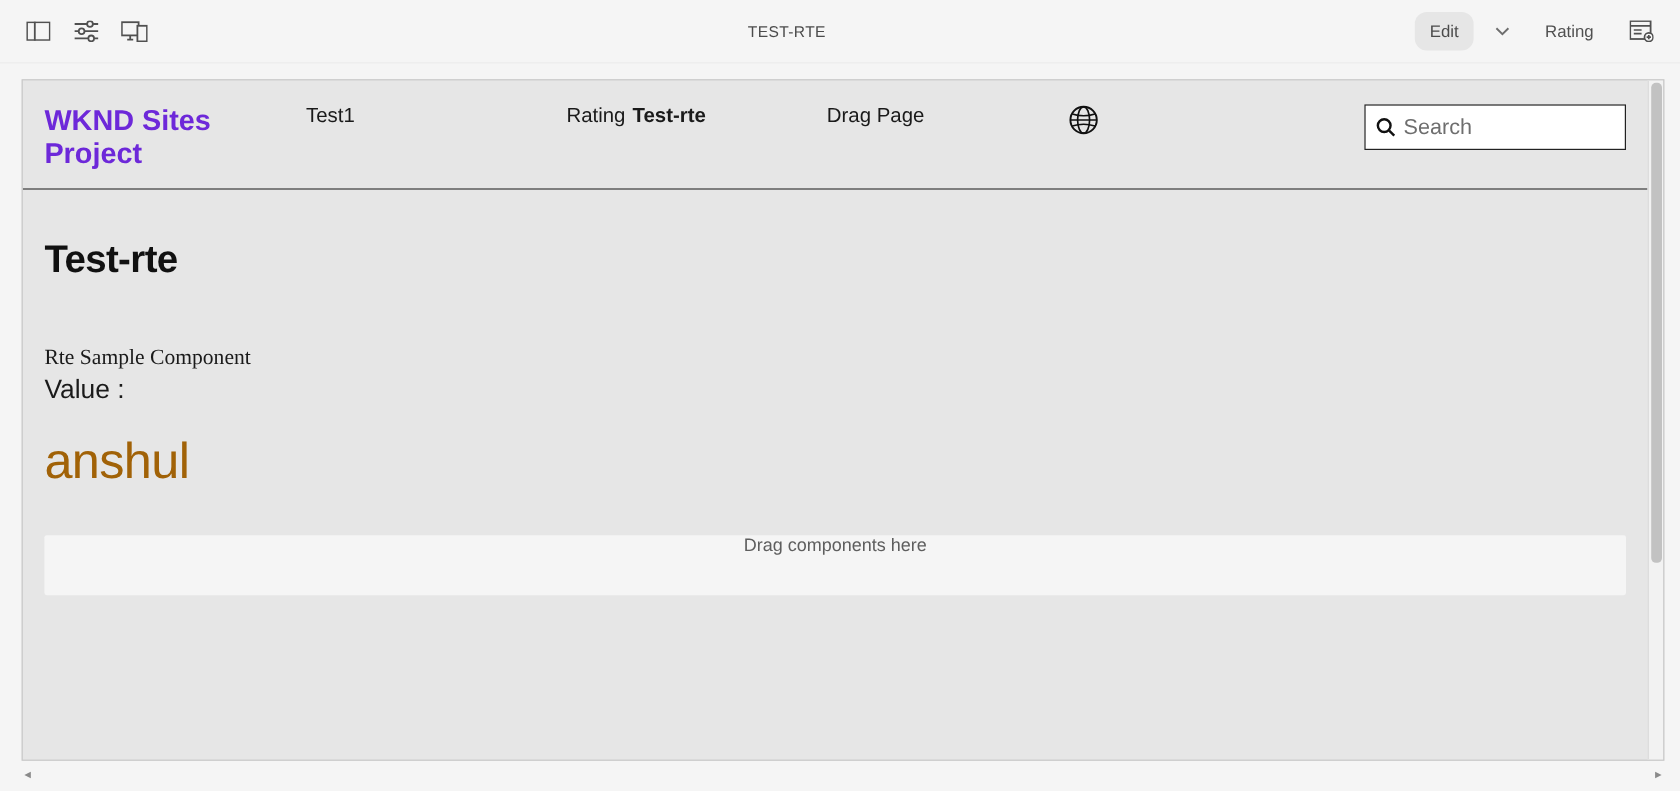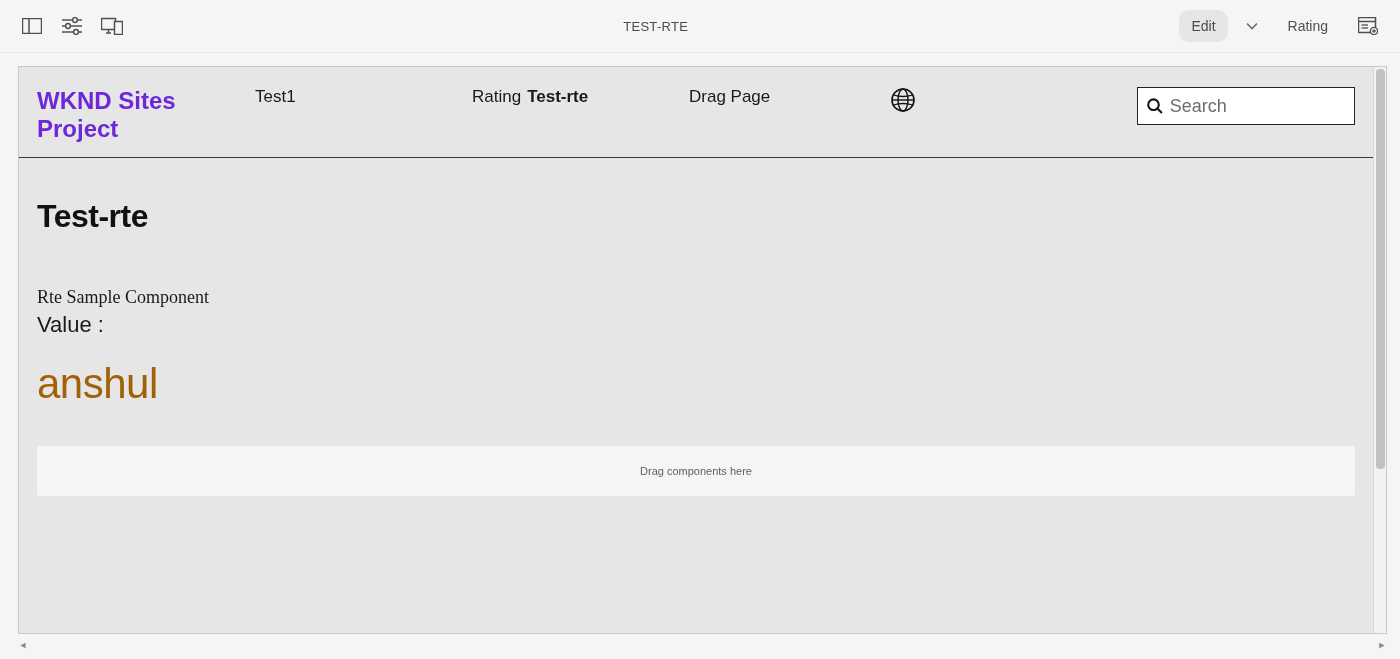--- a/index.html
+++ b/index.html
@@ -113,22 +113,22 @@
     font-size: 32px; font-weight: 800; color: #111; margin-bottom: 52px; letter-spacing: -0.5px;
   }
   .comp-title { font-size: 18px; color: #1a1a1a; margin-bottom: 4px; font-family: Liberation Serif, serif; }
   .comp-value-label { font-size: 22px; color: #1a1a1a; margin-bottom: 22px; }
   .comp-value { font-size: 42px; color: #a16207; font-weight: 400; letter-spacing: -0.5px; }
 
   .dropzone {
     margin: 38px 0 0 0;
     height: 50px;
     background: #f5f5f5;
-    display: flex; align-items: center; justify-content: center;
-    font-size: 11px; color: #5e5e5e;
+    display: flex; justify-content: center;
+    font-size: 15px; color: #5e5e5e;
     border-radius: 2px;
   }
 
   svg { display: block; }
 </style>
 </head>
 <body>
 
 <div class="app-bar">
   <div class="app-bar-left">

